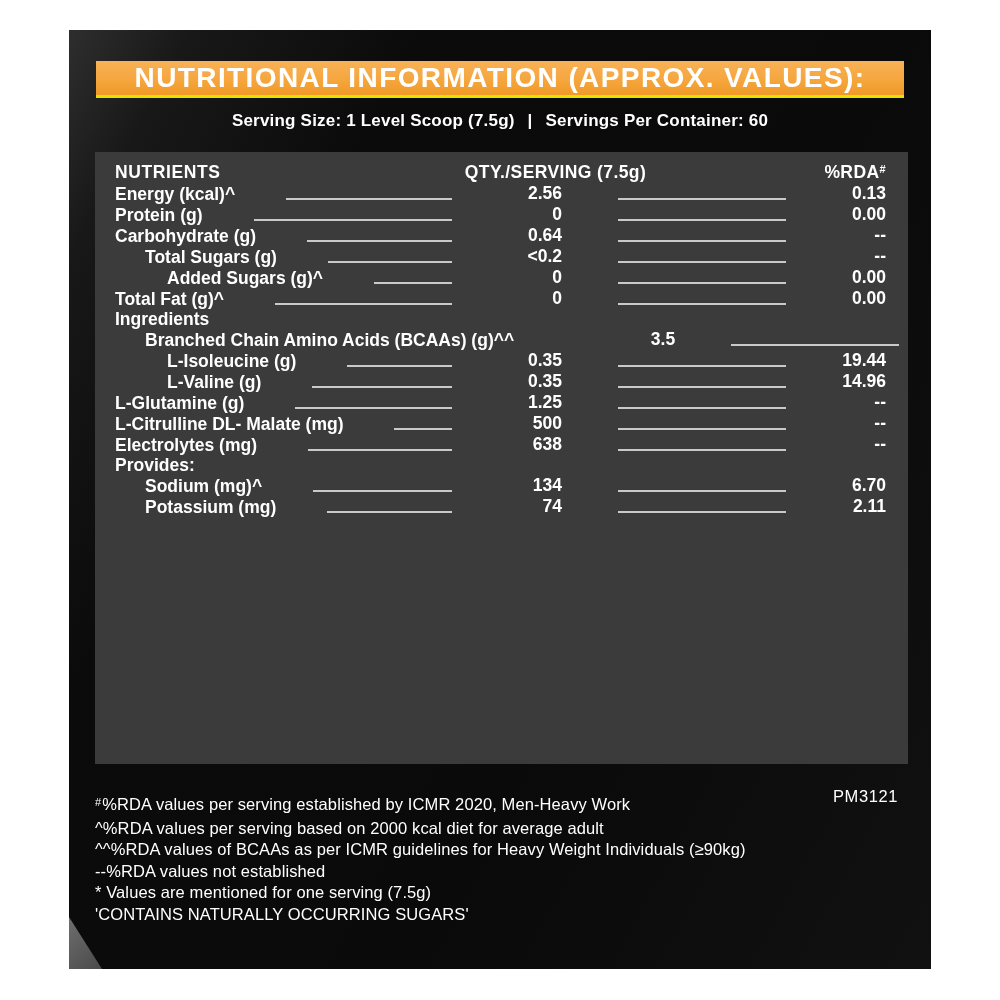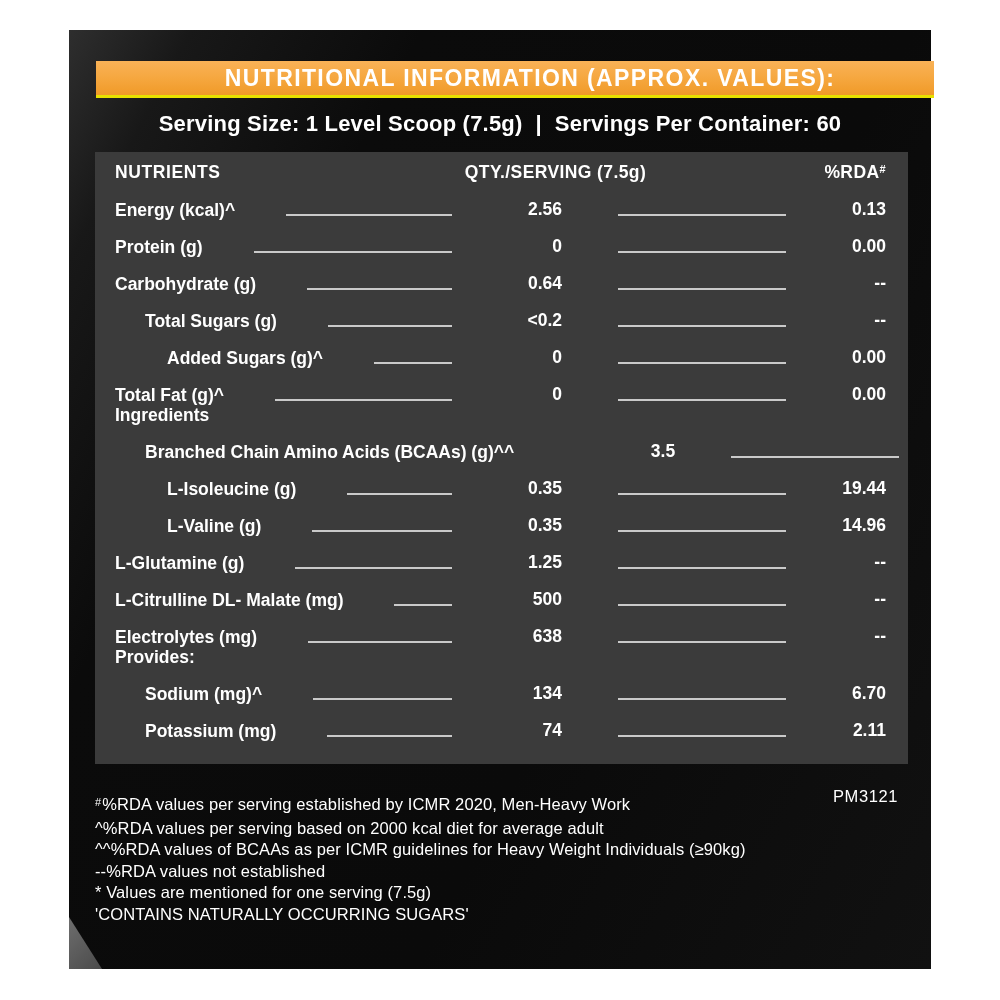--- a/index.html
+++ b/index.html
@@ -11,48 +11,47 @@
   .label-panel {
     position: absolute; left: 69px; top: 30px; width: 862px; height: 939px;
     background-color: #0b0b0b;
     background-image: linear-gradient(118deg, #2e2e2e 0%, #181818 9%, #0b0b0b 26%, #0a0a0a 62%, #111111 100%);
   }
   .title-bar {
     position: absolute; left: 27px; top: 31px; width: 808px; height: 34px;
     background: linear-gradient(#f9b257 0%, #f5a63d 55%, #f09a28 100%);
     border-bottom: 3px solid #e7e100;
     display: flex; align-items: center; justify-content: center;
-    color: #ffffff; font-size: 23px; font-weight: bold; letter-spacing: 1.4px;
+    color: #ffffff; font-size: 28px; font-weight: bold; letter-spacing: 1.4px;
     white-space: nowrap;
-    padding-left: 30px;
   }
   .serving-line {
     position: absolute; left: 0; top: 81px; width: 100%;
-    text-align: center; color: #ffffff; font-size: 22px; font-weight: bold;
+    text-align: center; color: #ffffff; font-size: 17px; font-weight: bold;
     letter-spacing: 0.2px; white-space: nowrap;
   }
   .pipe { display: inline-block; padding: 0 13px; }
   .table {
     position: absolute; left: 26px; top: 122px; width: 813px; height: 612px;
     background: #3b3b3b; box-sizing: border-box; padding: 10px 22px 12px 20px;
     display: flex; flex-direction: column; justify-content: flex-start;
     color: #ffffff; font-weight: bold; font-size: 17.5px;
   }
   .hdr { display: grid; grid-template-columns: 1fr auto 1fr; align-items: center; }
   .h1 { justify-self: start; letter-spacing: 0.6px; }
   .h2 { justify-self: center; transform: translateX(55px); letter-spacing: 0.4px; }
   .h3 { justify-self: end; letter-spacing: 0.4px; }
   .sup { font-size: 11px; position: relative; top: -5px; }
   .row { display: flex; align-items: flex-end; white-space: nowrap; gap: 44px; }
   .row .label { line-height: 1.15; }
   .lead { border-bottom: 2px solid #c9c9c9; }
   .lead1 { flex: 1 1 auto; margin: 0 12px 4px 7px; }
   .lead2 { flex: 0 0 168px; margin: 0 10px 4px 12px; }
   .qty  { flex: 0 0 54px; text-align: right; }
-  .rda  { flex: 0 0 46px; text-align: right; margin-top: 16px; }
+  .rda  { flex: 0 0 46px; text-align: right; }
   .indent-1 .label { padding-left: 30px; }
   .indent-2 .label { padding-left: 52px; }
   .code {
     position: absolute; right: 33px; top: 757px;
     color: #ffffff; font-size: 16.5px; letter-spacing: 0.6px;
   }
   .footnotes {
     position: absolute; left: 26px; top: 764px; width: 820px;
     color: #ffffff; font-size: 16.5px; line-height: 21.6px; letter-spacing: 0.1px;
   }

